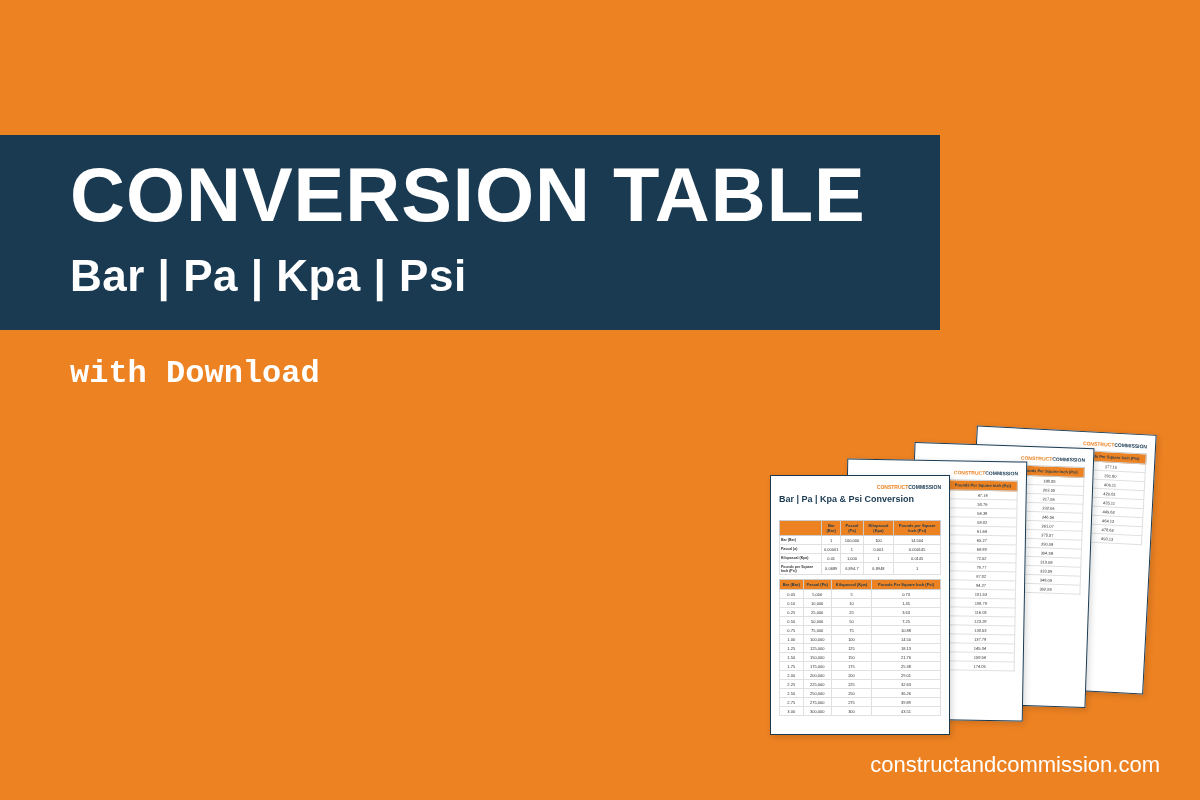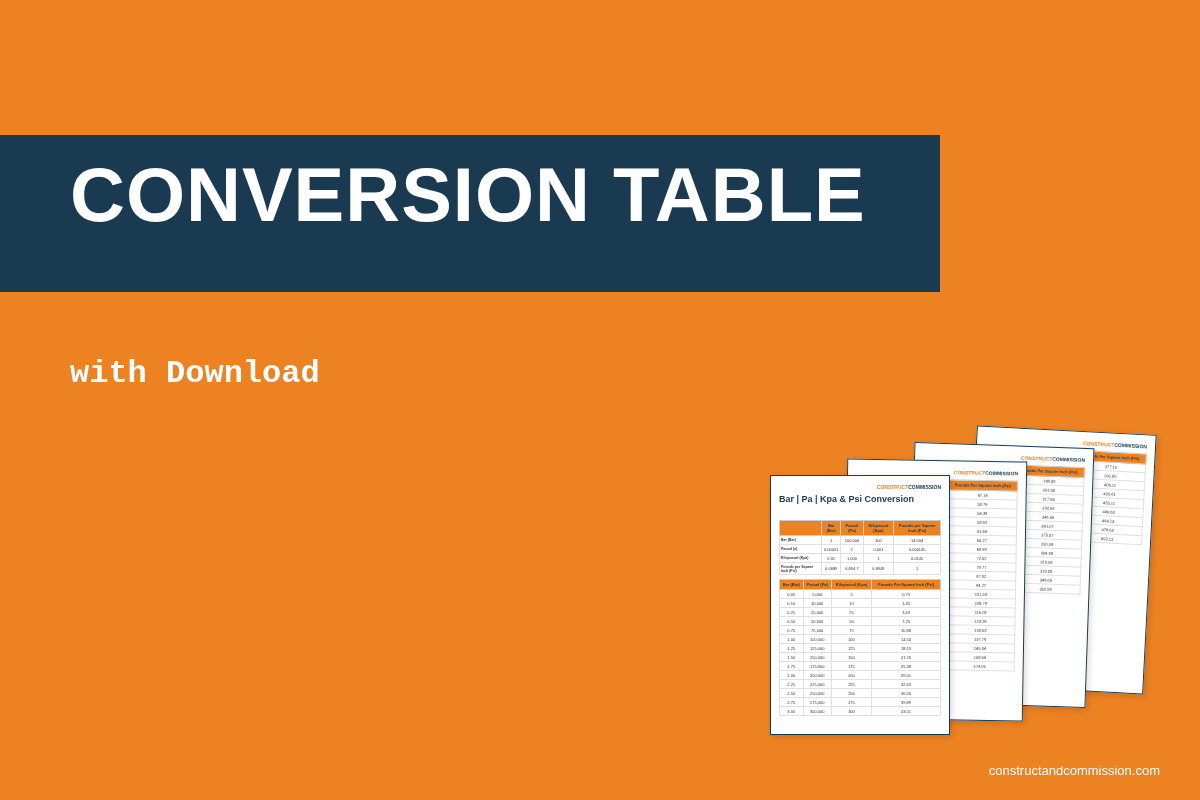--- a/index.html
+++ b/index.html
@@ -9,21 +9,21 @@
   background: #ed8222;
   font-family: 'Segoe UI', Arial, sans-serif;
   position: relative;
   overflow: hidden;
 }
 .title-band {
   position: absolute;
   top: 135px;
   left: 0;
   width: 940px;
-  height: 157px;
+  height: 195px;
   background: #1a3a52;
   padding: 22px 0 0 70px;
 }
 .title-main {
   color: #fff;
   font-size: 76px;
   font-weight: 800;
   letter-spacing: 1px;
   line-height: 1;
 }
@@ -41,21 +41,21 @@
   color: #fff;
   font-size: 32px;
   font-weight: 700;
   font-family: Liberation Mono, monospace;
 }
 .attribution {
   position: absolute;
   bottom: 22px;
   right: 40px;
   color: #fff;
-  font-size: 13px;
+  font-size: 22px;
   font-weight: 500;
 }
 .page-stack {
   position: absolute;
   top: 430px;
   right: 40px;
   width: 400px;
   height: 350px;
 }
 .doc-page {
@@ -108,20 +108,21 @@
   text-align: left;
   font-weight: 700;
   font-size: 3.5px;
 }
 </style>
 </head>
 <body>
 
 <div class="title-band">
   <div class="title-main">CONVERSION TABLE</div>
+  <div class="title-sub">Bar | Pa | Kpa | Psi</div>
 </div>
 
 <div class="subtitle">with Download</div>
 
 <div class="page-stack">
 
   <div class="doc-page p4">
     <div class="doc-brand"><span class="bh1">CONSTRUCT</span><span class="bh2">COMMISSION</span></div>
     <table class="mini-table">
       <thead>

